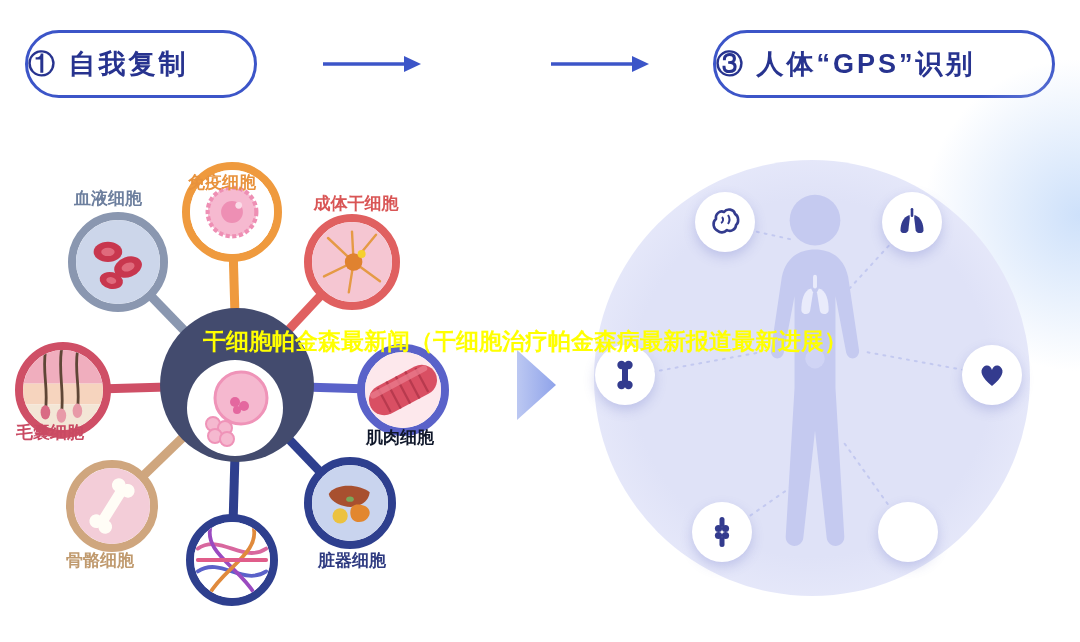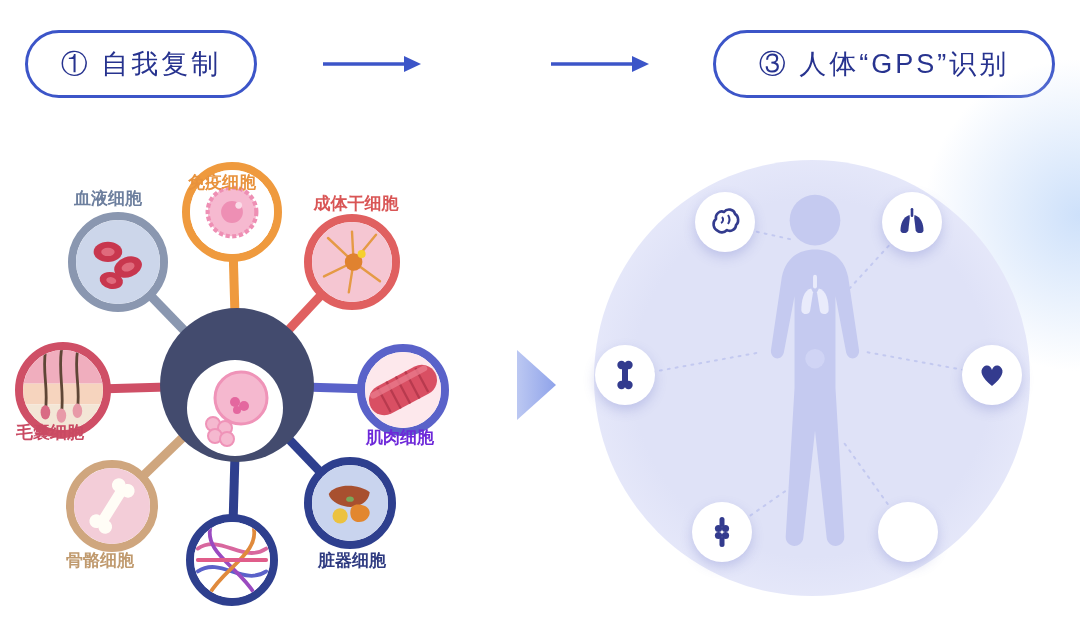--- a/index.html
+++ b/index.html
@@ -4,22 +4,22 @@
 <style>
   * { margin:0; padding:0; box-sizing:border-box; }
   html,body { width:1080px; height:642px; background:#fff; overflow:hidden;
               font-family:"Liberation Sans", sans-serif; }
   .stage { position:relative; width:1080px; height:642px; background:#fff; overflow:hidden; }
 
   
   .steps { position:absolute; top:30px; left:25px; width:1030px; height:68px;
            display:flex; align-items:center; }
   .pill { height:68px; border:3px solid #3c55c8; border-radius:34px; background:#fff;
-          display:flex; align-items:center; justify-content:center;
-          color:#27338f; font-weight:normal; font-size:27px; letter-spacing:3px; white-space:nowrap; }
+          display:flex; align-items:center; 
+          color:#27338f; font-weight:bold; font-size:27px; letter-spacing:3px; white-space:nowrap; }
   .pill-1 { width:232px; } .pill-2 { width:230px; } .pill-3 { width:342px; }
   .step-arrow { flex:1; display:flex; align-items:center; justify-content:center; }
 
   
   .cell-map { position:absolute; left:0; top:120px; width:470px; height:522px; }
   .cell-lines { position:absolute; left:0; top:0; width:470px; height:522px; }
   .sat { position:absolute; border:8px solid #999; border-radius:50%; background:#fff;
          overflow:hidden; }
   .sat svg { display:block; width:100%; height:100%; }
   .sat-label { position:absolute; font-size:17px; font-weight:bold; text-align:center;
@@ -210,21 +210,21 @@
             <circle cx="40" cy="79" r="7"></circle>
           </g>
         </svg>
       </div>
     </div>
 
     <span class="sat-label" style="left: 162px; top: 20px; width: 120px; color: rgb(232, 146, 60); margin-top: 32px;">免疫细胞</span>
     <span class="sat-label" style="left: 48px; top: 68px; width: 120px; color: rgb(109, 127, 158);">血液细胞</span>
     <span class="sat-label" style="left: 296px; top: 73px; width: 120px; color: rgb(217, 85, 85);">成体干细胞</span>
     <span class="sat-label" style="left: -10px; top: 302px; width: 120px; color: rgb(201, 74, 99);">毛囊细胞</span>
-    <span class="sat-label" style="left: 340px; top: 307px; width: 120px; color: #6d28d9;">肌肉细胞</span>
+    <span class="sat-label" style="left: 340px; top: 307px; width: 120px; color: #0f172a;">肌肉细胞</span>
     <span class="sat-label" style="left: 40px; top: 430px; width: 120px; color: rgb(192, 154, 110);">骨骼细胞</span>
     <span class="sat-label" style="left: 292px; top: 430px; width: 120px; color: rgb(46, 58, 128);">脏器细胞</span>
   </div>
 
   <svg class="flow-arrow" viewBox="0 0 76 70">
     <defs>
       <linearGradient id="ag" x1="0" y1="0" x2="1" y2="0">
         <stop offset="0" stop-color="#bcc8f2"></stop>
         <stop offset="1" stop-color="#8fa3ea"></stop>
       </linearGradient>
@@ -306,14 +306,15 @@
         <rect x="14.5" y="22" width="5" height="10" rx="2.5"></rect>
       </g>
     </svg>
   </div>
   <div class="organ" style="left:878px;top:502px">
     <svg width="34" height="34" viewBox="0 0 34 34">
       <path d="M21,4 a11.5,11.5 0 1,0 0,26 a7,7 0 0,1 0,-26 Z" fill="#333b8e" transform="rotate(-18 17 17)"></path>
     </svg>
   </div>
 
+  <div class="watermark" style="color: rgb(255, 255, 0);">干细胞帕金森最新闻（干细胞治疗帕金森病最新报道最新进展）</div>
 
 </div>
 
 </body></html>

